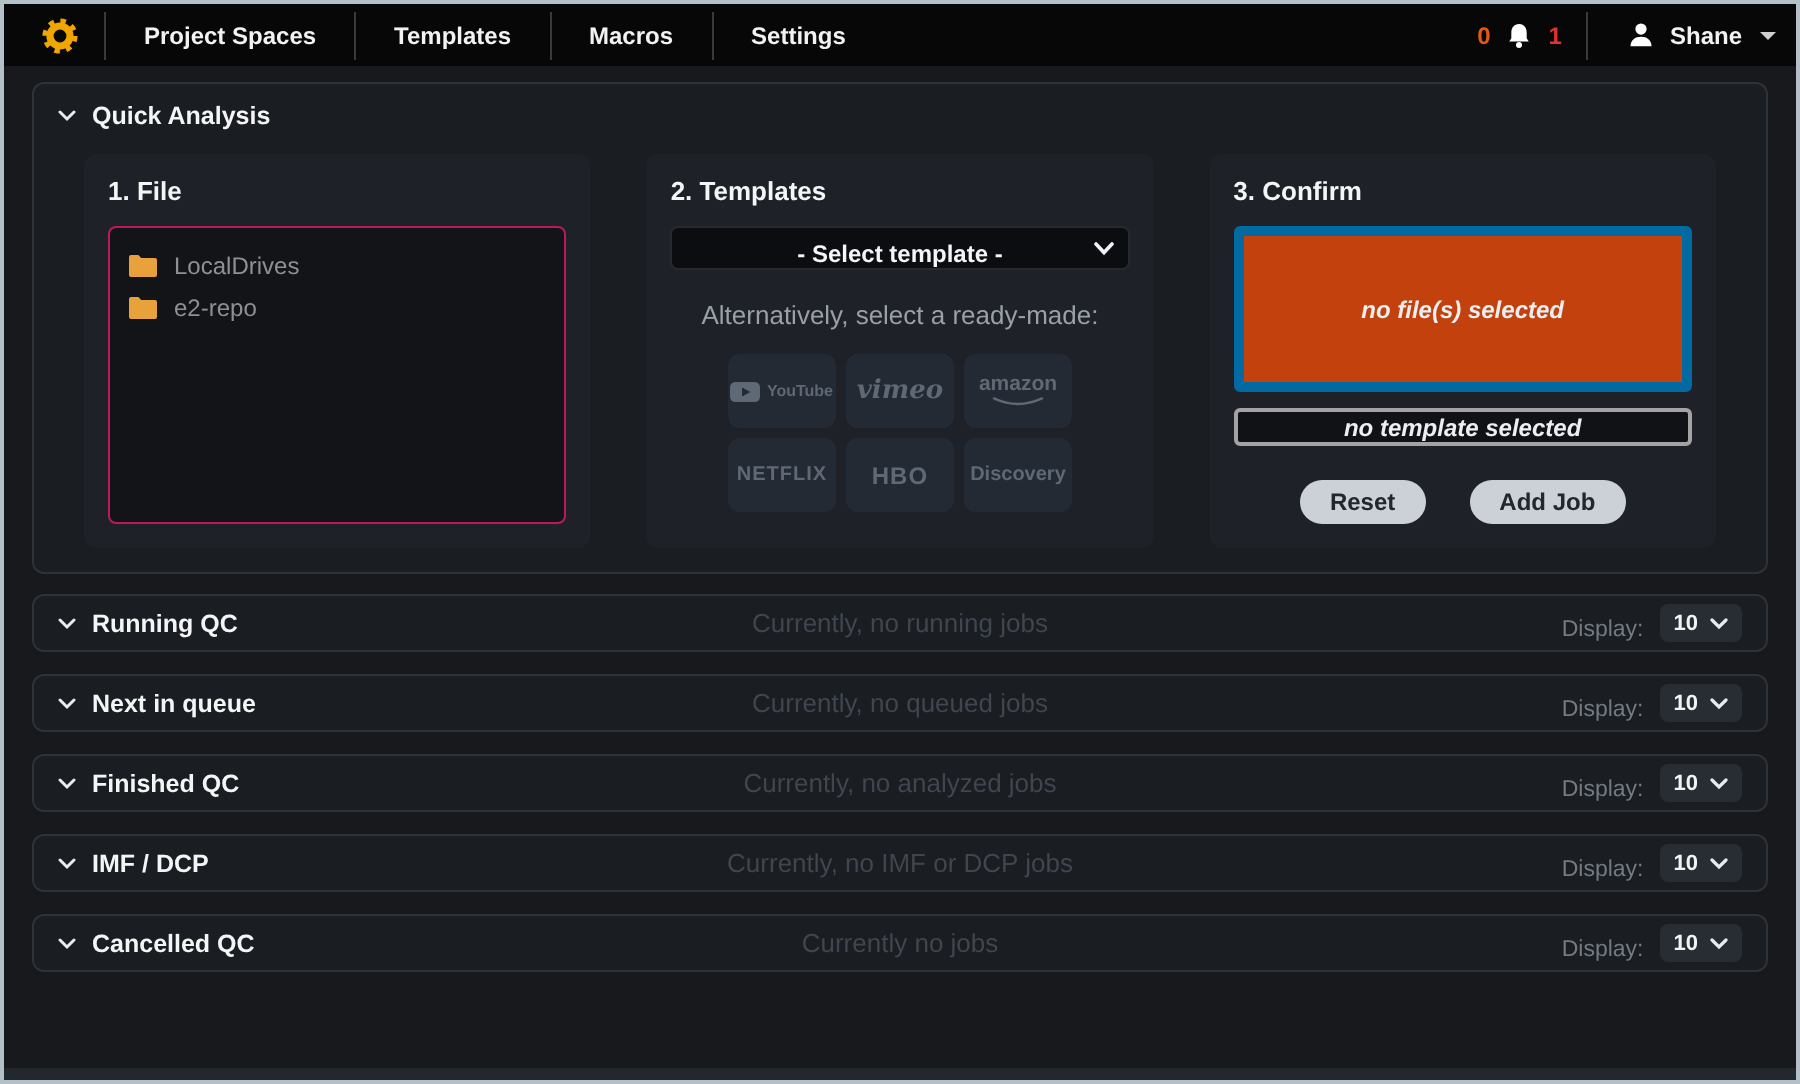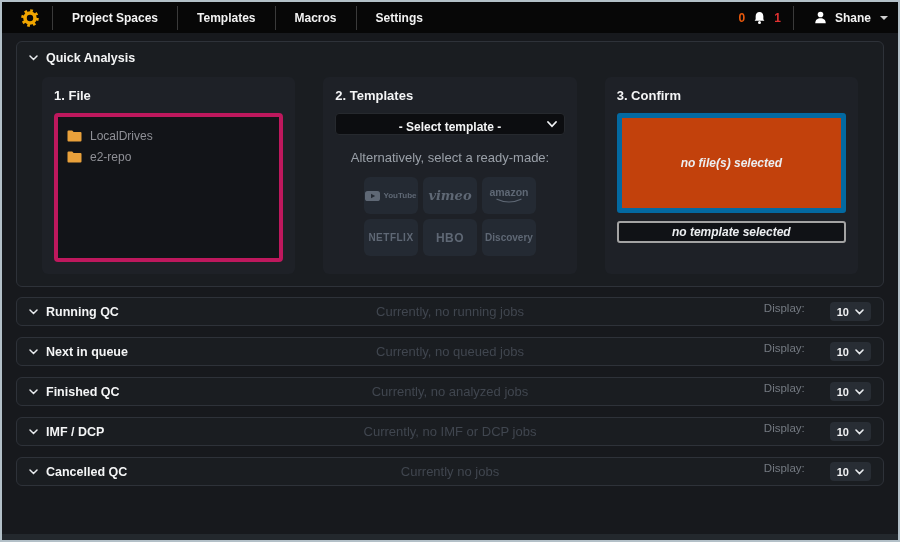--- a/index.html
+++ b/index.html
@@ -44,21 +44,21 @@
   .section-head { display:flex; align-items:center; gap:8px; color:#f4f5f6;
     font-size:12.5px; font-weight:700; cursor:pointer; }
   .chev { flex-shrink:0; }
 
   .panels { display:grid; grid-template-columns: repeat(3,1fr); gap:28px; padding: 12px 13px 0; }
   .panel { background:#1e2127; border-radius:6px; padding: 11px 12px 12px; height:197px;
     display:flex; flex-direction:column; }
   .panel-title { color:#f4f5f6; font-size:13px; font-weight:700; margin-bottom:10px; }
 
   
-  .tree-box { flex:1; background:#121418; border:4px solid #be185d; border-radius:4px;
+  .tree-box { flex:1; background:#121418; border:1px solid #be185d; border-radius:4px;
     padding: 8px 9px; overflow:hidden; }
   .tree-item { display:flex; align-items:center; gap:8px; height:21px; cursor:pointer; }
   .tree-item span { color:#8f9096; font-size:12px; }
 
   
   .tpl-select { background:#0c0d10; border:1px solid #26292e; border-radius:4px; height:22px;
     display:flex; align-items:flex-end; justify-content:center; position:relative;
     color:#f4f5f6; font-size:12px; font-weight:600; cursor:pointer; }
   .tpl-select .sel-chev { position:absolute; right:7px; top:7px; }
   .ready-made { text-align:center; color:#9aa0a8; font-size:13px; margin:15px 0 12px; }
@@ -82,21 +82,21 @@
   .confirm-actions { display:flex; justify-content:center; gap:22px; margin-top:17px; }
   .pill-btn { background:#ccd1d7; color:#23272c; border:none; border-radius:11px;
     height:22px; padding:0 15px; font-size:12px; font-weight:600; cursor:pointer;
     font-family:inherit; }
 
   
   .qc-row { height:29px; display:flex; align-items:center; padding:0 12px; margin-bottom:11px;
     position:relative; }
   .qc-row .empty-msg { position:absolute; left:0; right:0; text-align:center;
     color:#40464f; font-size:13px; pointer-events:none; }
-  .qc-row .row-right { margin-left:auto; display:flex; align-items:flex-start; gap:25px; z-index:1; }
+  .qc-row .row-right { margin-left:auto; display:flex; align-items:flex-end; gap:8px; z-index:1; }
   .display-label { color:#747a82; font-size:11.5px; }
   .display-dd { background:#282d34; border-radius:4px; height:19px; padding:0 7px;
     display:flex; align-items:center; gap:6px; color:#f2f3f4; font-size:11px; font-weight:700;
     cursor:pointer; }
 
   .bottom-strip { height:6px; background:#23282d; flex-shrink:0; }
 </style>
 </head>
 <body>
 
@@ -207,20 +207,24 @@
       </div>
 
       <div class="panel">
         <div class="panel-title">3. Confirm</div>
         <div class="files-box">
           <span class="placeholder-txt">no file(s) selected</span>
         </div>
         <div class="tplsel-box">
           <span class="placeholder-txt">no template selected</span>
         </div>
+        <div class="confirm-actions">
+          <button class="pill-btn">Reset</button>
+          <button class="pill-btn">Add Job</button>
+        </div>
       </div>
     </div>
   </section>
 
   <div class="card qc-row">
     <div class="section-head">
       <svg class="chev" width="9" height="6" viewBox="0 0 9 6">
           <polyline points="1,1 4.5,4.5 8,1" fill="none" stroke="#e9ebee" stroke-width="1.5" stroke-linecap="round"></polyline>
         </svg>
       <span>Running QC</span>

